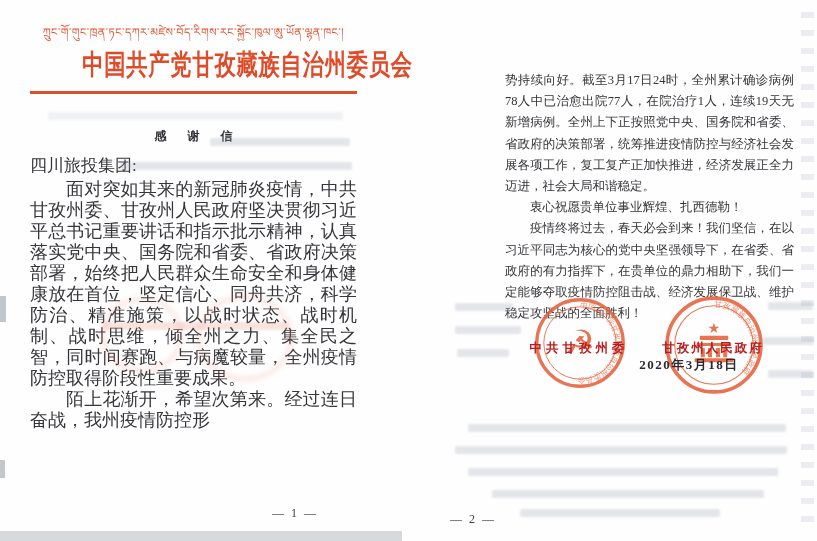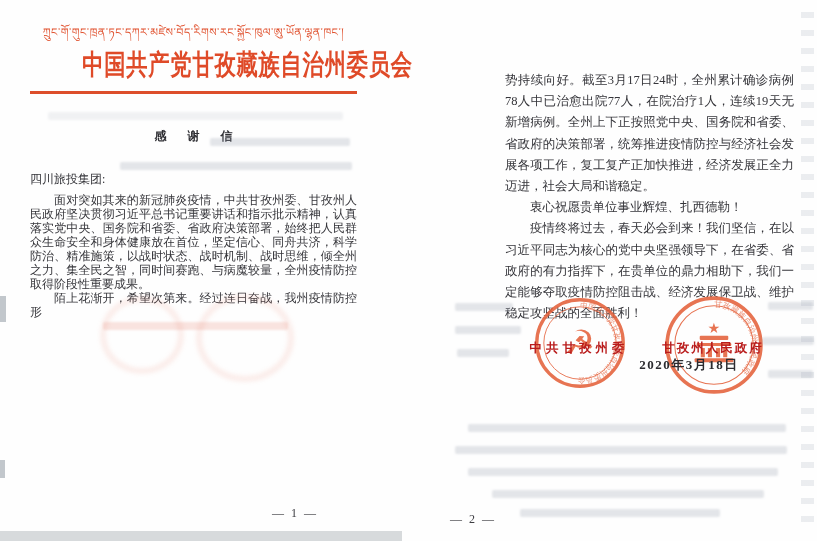--- a/index.html
+++ b/index.html
@@ -19,24 +19,24 @@
     display:inline-block;font-size:28px;font-weight:bold;line-height:34px;
     color:#df4a28;white-space:nowrap;letter-spacing:1px;
     transform:scaleX(.76);transform-origin:50% 50%;
   }
   .red-rule{margin-top:7px;border-top:3px solid #dd4e2b;}
   .letter-title-wrap{margin-top:29px;text-align:center;height:26px;}
   .letter-title{
     font-size:12px;font-weight:bold;color:#2e2e33;
     letter-spacing:21px;padding-left:21px;line-height:26px;
   }
-  .salutation{margin-top:20px;font-size:12px;color:#35353a;line-height:21px;}
+  .salutation{margin-top:6px;font-size:17px;color:#35353a;line-height:21px;}
   .body1{margin-top:3px;}
   .para{
-    margin:0;font-size:12px;line-height:14px;color:#35353a;
+    margin:0;font-size:18px;line-height:21px;color:#35353a;
     text-align:justify;text-indent:2em;
   }
   .para.cont{text-indent:0;}
   .page2 .para{font-size:12.5px;line-height:21.2px;margin-left:44px;}
   .pageno{
     position:absolute;font-size:12px;letter-spacing:2px;color:#3c3c41;
     white-space:nowrap;
   }
   .pageno1{left:272px;top:506px;}
   .pageno2{left:450px;top:512px;}

